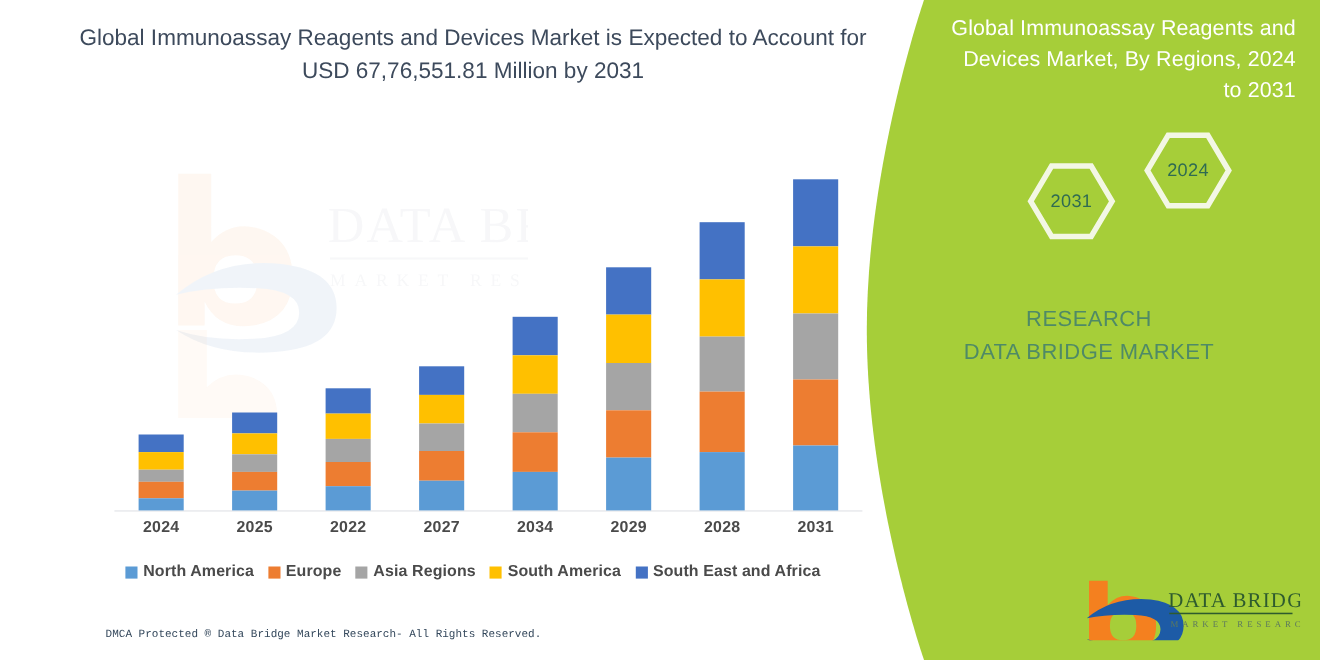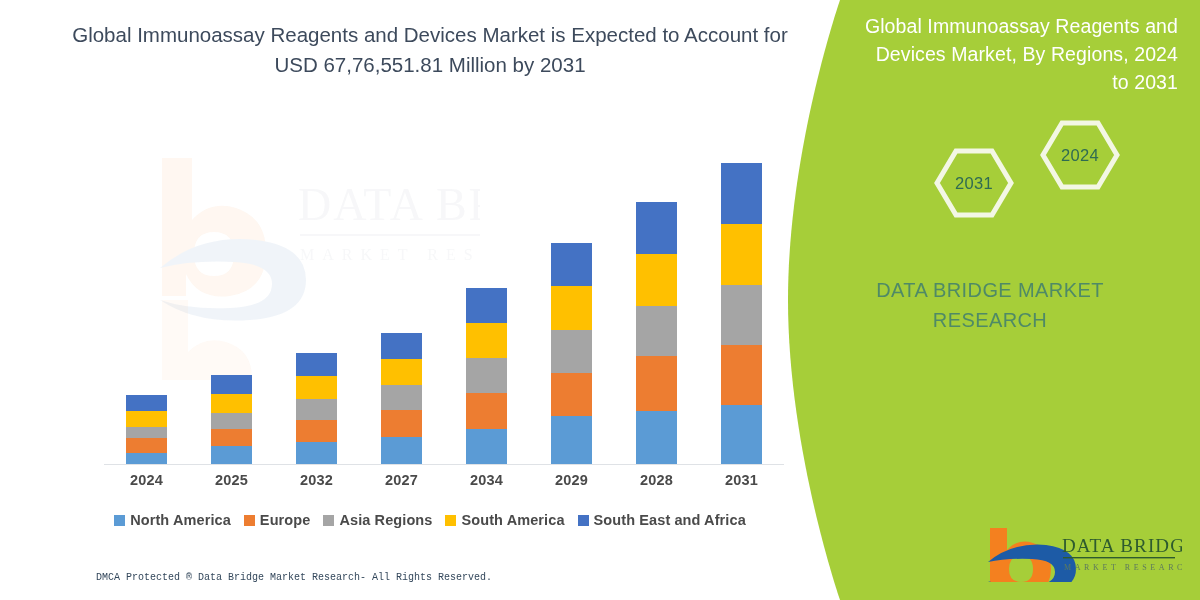--- a/index.html
+++ b/index.html
@@ -268,21 +268,21 @@
             <div class="seg" title="Europe 2031" style="height: 60px; background: rgb(237, 125, 49);"></div>
             <div class="seg" title="North America 2031" style="height: 59px; background: rgb(91, 155, 213);"></div>
           </div>
         </div>
       </div>
   </div>
 
   <div class="xaxis" id="xaxis">
       <div class="xtick">2024</div>
       <div class="xtick">2025</div>
-      <div class="xtick">2032</div>
+      <div class="xtick">2022</div>
       <div class="xtick">2027</div>
       <div class="xtick">2034</div>
       <div class="xtick">2029</div>
       <div class="xtick">2028</div>
       <div class="xtick">2031</div>
     </div>
 
   <div class="legend" id="legend">
       <div class="legend-item">
         <span class="legend-swatch" style="background: rgb(91, 155, 213);"></span>
@@ -326,22 +326,22 @@
       </div>
       <div class="hex hex-2031">
         <svg width="84" height="74" viewBox="0 0 84 74">
           <polygon points="24,5 60,5 79,37 60,69 24,69 5,37" fill="none" stroke="#f3f7e4" stroke-width="5"></polygon>
         </svg>
         <span>2031</span>
       </div>
     </div>
 
     <div class="panel-brand">
+      <div>RESEARCH</div>
       <div>DATA BRIDGE MARKET</div>
-      <div>RESEARCH</div>
     </div>
 
     <div class="logo">
       <svg width="198" height="56" viewBox="0 0 198 56">
         <path d="M6 2 h17 v22 q11 -12 26 -7 q18 6 18 26 q0 22 -22 26 q-19 2 -26 -13 v12 h-13 z
                  M25 43 q0 13 12 13 q12 0 12 -13 q0 -13 -12 -13 q-12 0 -12 13 z" fill="#f4801f"></path>
         <path d="M4 36 q24 -20 58 -17 q30 4 30 24 q0 21 -34 24 q-32 2 -54 -12
                  q18 6 42 5 q25 -1 25 -14 q0 -12 -23 -13 q-25 -1 -44 3 z" fill="#1d5ba6"></path>
         <text x="78" y="26" font-family="Liberation Serif, serif" font-size="19" letter-spacing="1.1" fill="#2e5b2e">DATA BRIDGE</text>
         <rect x="79" y="31" width="112" height="1.4" fill="#2e5b2e"></rect>

